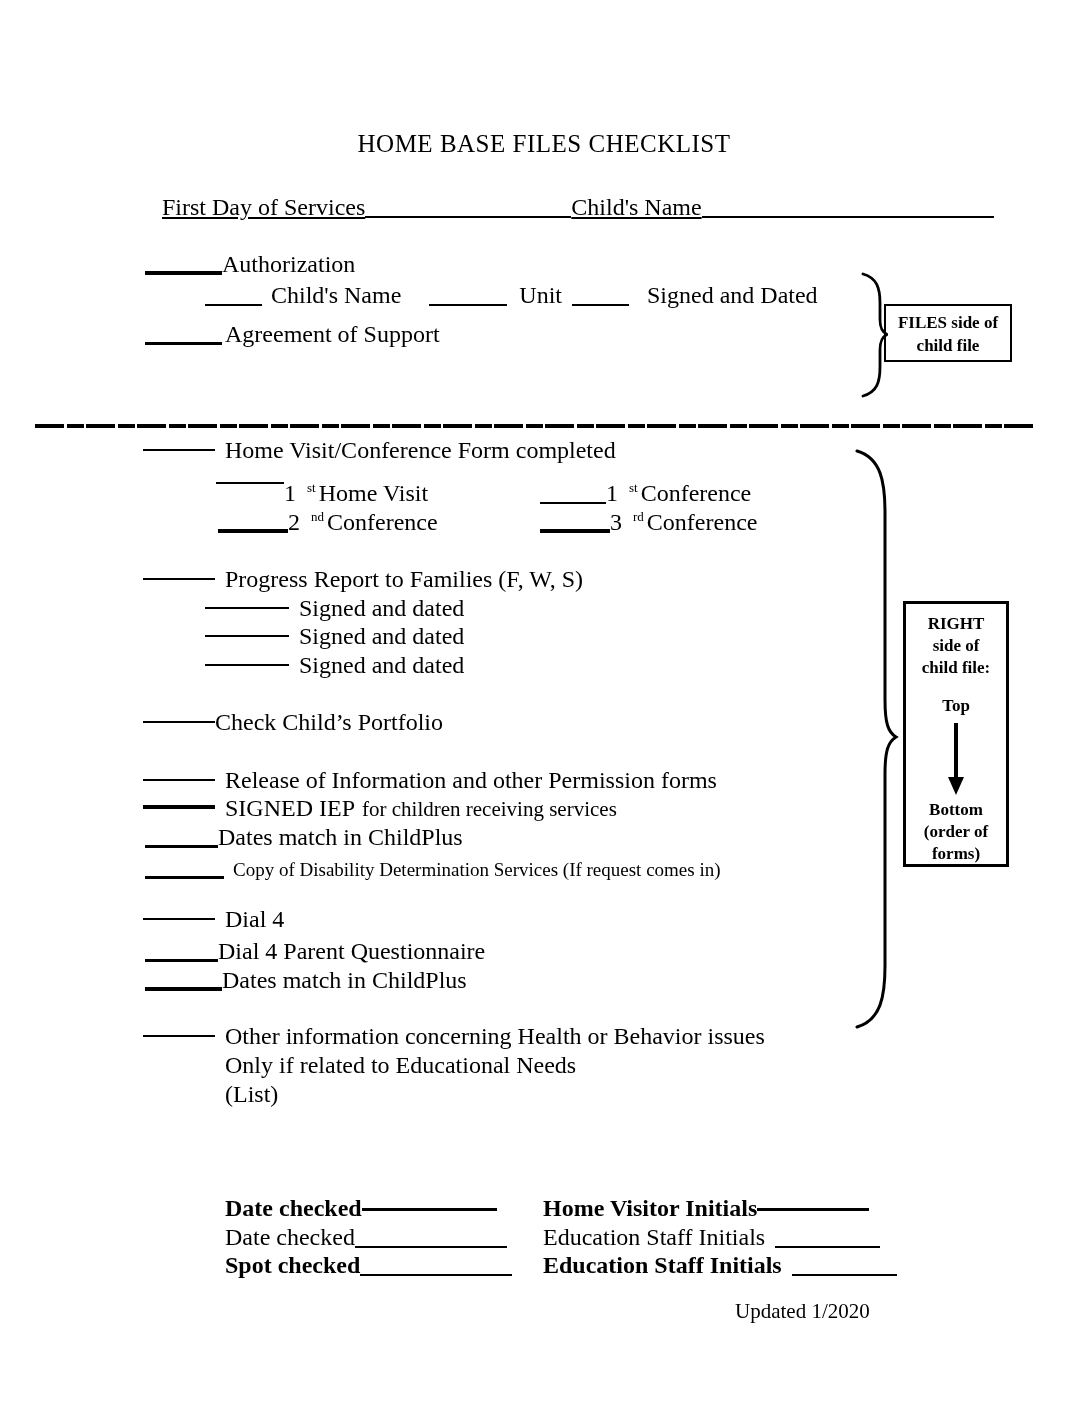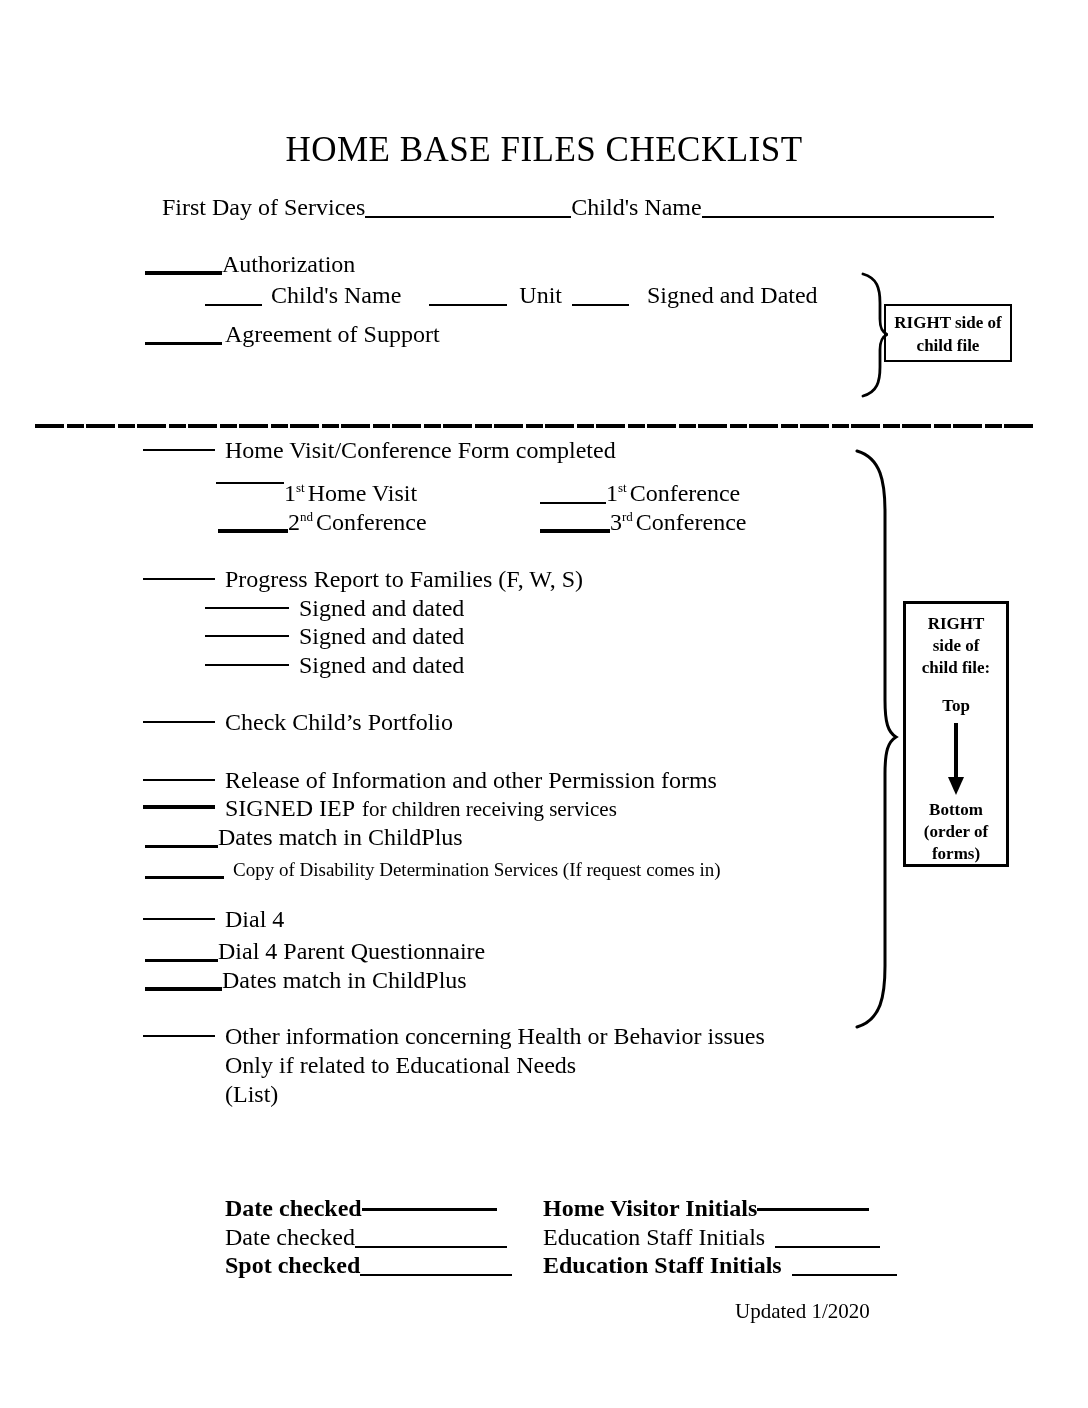--- a/index.html
+++ b/index.html
@@ -15,24 +15,24 @@
     display:inline-block; height:0; border-bottom:2px solid #000;
     vertical-align:-3px;
   }
   
   .dash {
     display:inline-block; height:0; border-bottom:2px solid #000;
     vertical-align:7px;
   }
   .thick { border-bottom-width:4px; }
   .med   { border-bottom-width:3px; }
-  sup.ord { font-size:13px; vertical-align:9px; line-height:0; margin-right:3px; }
+  sup.ord { font-size:13px; vertical-align:9px; line-height:0; margin-right:3px;margin-left:11px; }
   .title {
     position:absolute; top:130px; left:0; width:100%;
-    text-align:center; font-size:35px; letter-spacing:0.5px;
+    text-align:center; font-size:25px; letter-spacing:0.5px;
   }
   .filebox {
     position:absolute; border:2px solid #000; box-sizing:border-box;
     text-align:center; font-weight:bold; font-size:17px; line-height:23px;
   }
   .divider {
     position:absolute; height:4px;
     background:repeating-linear-gradient(90deg,#000 0 29px,#fff 29px 32px,#000 32px 49px,#fff 49px 51px);
   }
   .grp2 { position:absolute; top:0; }
@@ -41,21 +41,21 @@
   .b { font-weight:bold; }
   svg { display:block; }
 </style>
 </head>
 <body>
 
 <div class="page">
 
   <div class="title">HOME BASE FILES CHECKLIST</div>
 
-  <div class="r" style="left:162px;top:193px;">
+  <div class="r" style="left:162px;top:193px;text-decoration:underline;">
     <span>First Day of Services</span><span class="ul" style="width:206px"></span><span>Child's Name</span><span class="ul" style="width:292px"></span>
   </div>
 
   <div class="r" style="left:145px;top:250px;">
     <span class="ul thick" style="width:77px"></span><span>Authorization</span>
   </div>
 
   <div class="r" style="left:205px;top:281px;">
     <span class="ul" style="width:57px"></span><span style="margin-left:9px">Child's Name</span><span class="ul" style="width:78px;margin-left:28px"></span><span style="margin-left:12px">Unit</span><span class="ul" style="width:57px;margin-left:10px"></span><span style="margin-left:18px">Signed and Dated</span>
   </div>
@@ -64,21 +64,21 @@
     <span class="ul med" style="width:77px"></span><span style="margin-left:3px">Agreement of Support</span>
   </div>
 
 
   <div style="position:absolute;left:858px;top:271px;">
     <svg width="30" height="128" viewBox="0 0 30 128">
       <path d="M5 3 C19 7 22 17 22 32 L22 48 C22 57 24 61 29 63.5 C24 66 22 70 22 79 L22 96 C22 111 19 121 5 125" fill="none" stroke="#000" stroke-width="2.8" stroke-linecap="round"></path>
     </svg>
   </div>
   <div class="filebox" style="left:884px;top:304px;width:128px;height:58px;padding-top:5px;">
-    <div>RIGHT side of</div>
+    <div>FILES side of</div>
     <div>child file</div>
   </div>
 
   <div class="divider" style="left:35px;top:424px;width:1000px;"></div>
 
   <div class="r" style="left:143px;top:436px;">
     <span class="dash" style="width:72px"></span><span style="margin-left:10px">Home Visit/Conference Form completed</span>
   </div>
 
   <div class="r" style="left:143px;top:479px;width:760px;">
@@ -103,21 +103,21 @@
     <span class="dash" style="width:84px"></span><span style="margin-left:10px">Signed and dated</span>
   </div>
   <div class="r" style="left:205px;top:622px;">
     <span class="dash" style="width:84px"></span><span style="margin-left:10px">Signed and dated</span>
   </div>
   <div class="r" style="left:205px;top:651px;">
     <span class="dash" style="width:84px"></span><span style="margin-left:10px">Signed and dated</span>
   </div>
 
   <div class="r" style="left:143px;top:708px;">
-    <span class="dash" style="width:72px"></span><span style="margin-left:10px">Check Child’s Portfolio</span>
+    <span class="dash" style="width:72px"></span><span style="">Check Child’s Portfolio</span>
   </div>
 
   <div class="r" style="left:143px;top:794px;">
     <span class="dash thick" style="width:72px"></span><span style="margin-left:10px">SIGNED IEP</span><span class="sm20" style="margin-left:7px">for children receiving services</span>
   </div>
 
   <div class="r" style="left:143px;top:766px;">
     <span class="dash" style="width:72px"></span><span style="margin-left:10px">Release of Information and other Permission forms</span>
   </div>
 

